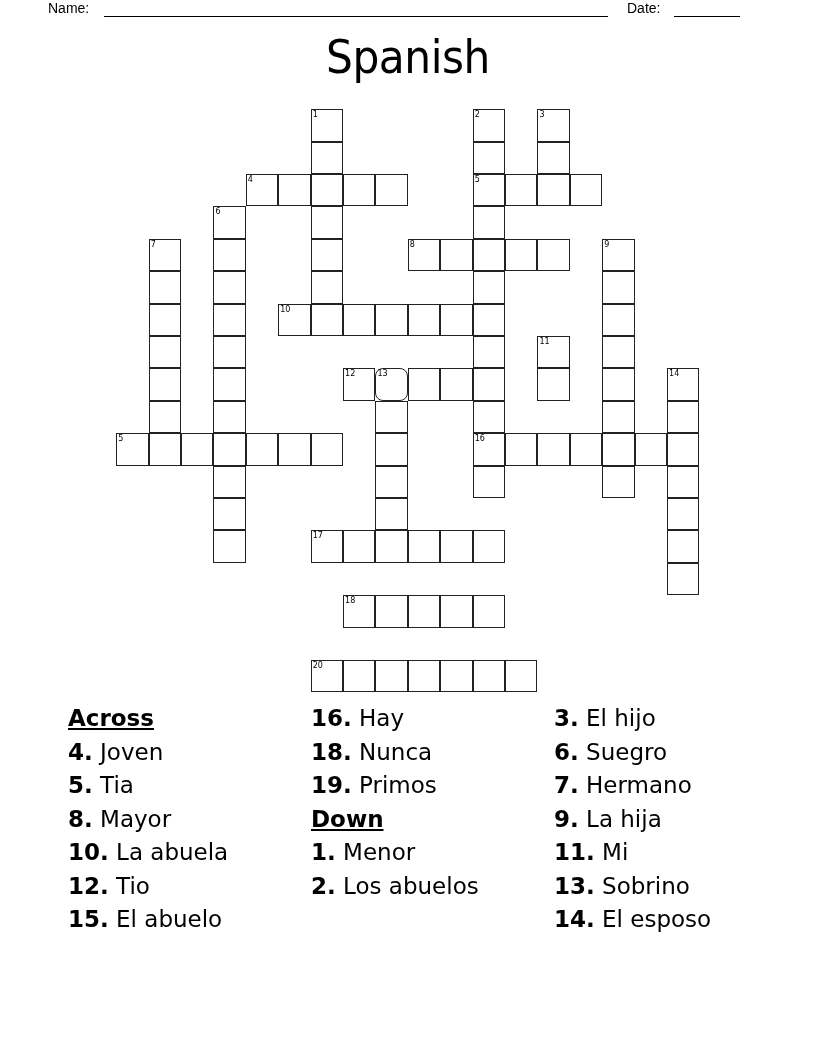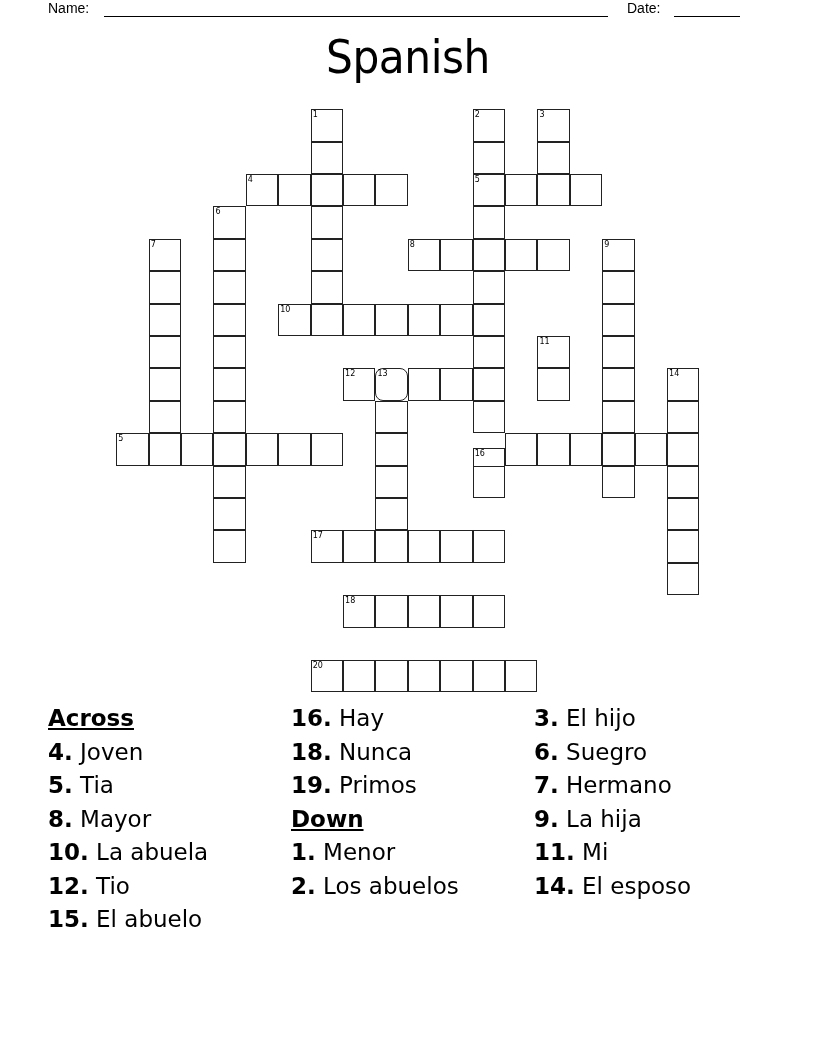--- a/index.html
+++ b/index.html
@@ -10,21 +10,21 @@
   .date-label { position:absolute; left:627px; top:0px; }
   .date-blank { position:absolute; left:674px; top:0px; width:66px; height:16px; border-bottom:1px solid #000; }
   .title { position:absolute; top:30px; left:0; width:816px; text-align:center; font-family:"DejaVu Sans", sans-serif; font-size:46px; font-weight:normal; letter-spacing:-0.5px; transform:scaleX(0.92); }
   .grid { position:absolute; left:117px; top:110px; width:620px; height:600px; }
   .cell { position:absolute; width:32.4px; height:32.4px; box-sizing:border-box; border:1.5px solid #222; background:#fff; margin-left:-0.75px; margin-top:-0.75px; }
   .cell-num { position:absolute; left:1px; top:0px; font-family:"DejaVu Sans", sans-serif; font-size:8px; line-height:9px; color:#000; }
   .clues { position:absolute; top:702px; font-family:"DejaVu Sans", sans-serif; font-size:23px; line-height:33.5px; }
   .col1 { left:48px; }
   .col2 { left:291px; }
   .col3 { left:534px; }
-  .clue-line { white-space:nowrap; }
+  .clue-line { white-space:nowrap;margin-left:20px; }
   .clue-heading { font-weight:bold; text-decoration:underline; }
   .clue-num { font-weight:bold; }
 </style>
 </head>
 <body>
 
 <div class="header-line">
   <span class="name-label">Name:</span>
   <span class="name-blank"></span>
   <span class="date-label">Date:</span>
@@ -50,21 +50,21 @@
     <div class="cell" style="left: 356.4px; top: 64.8px;">
       <span class="cell-num">5</span>
     </div>
     <div class="cell" style="left: 356.4px; top: 97.2px;"></div>
     <div class="cell" style="left: 356.4px; top: 129.6px;"></div>
     <div class="cell" style="left: 356.4px; top: 162px;"></div>
     <div class="cell" style="left: 356.4px; top: 194.4px;"></div>
     <div class="cell" style="left: 356.4px; top: 226.8px;"></div>
     <div class="cell" style="left: 356.4px; top: 259.2px;"></div>
     <div class="cell" style="left: 356.4px; top: 291.6px;"></div>
-    <div class="cell" style="left: 356.4px; top: 339px;">
+    <div class="cell" style="left: 356.4px; top: 324px;">
       <span class="cell-num">16</span>
     </div>
     <div class="cell" style="left: 356.4px; top: 356.4px;"></div>
     <div class="cell" style="left: 421.2px; top: 0px;">
       <span class="cell-num">3</span>
     </div>
     <div class="cell" style="left: 421.2px; top: 32.4px;"></div>
     <div class="cell" style="left: 421.2px; top: 64.8px;"></div>
     <div class="cell" style="left: 129.6px; top: 64.8px;">
       <span class="cell-num">4</span>
@@ -199,14 +199,15 @@
   <div class="clue-line"><span class="clue-num">1.</span> <span>Menor</span></div>
   <div class="clue-line"><span class="clue-num">2.</span> <span>Los abuelos</span></div>
 </div>
 
 <div class="clues col3">
   <div class="clue-line"><span class="clue-num">3.</span> <span>El hijo</span></div>
   <div class="clue-line"><span class="clue-num">6.</span> <span>Suegro</span></div>
   <div class="clue-line"><span class="clue-num">7.</span> <span>Hermano</span></div>
   <div class="clue-line"><span class="clue-num">9.</span> <span>La hija</span></div>
   <div class="clue-line"><span class="clue-num">11.</span> <span>Mi</span></div>
+  <div class="clue-line"><span class="clue-num">13.</span> <span>Sobrino</span></div>
   <div class="clue-line"><span class="clue-num">14.</span> <span>El esposo</span></div>
 </div>
 
 </body></html>

